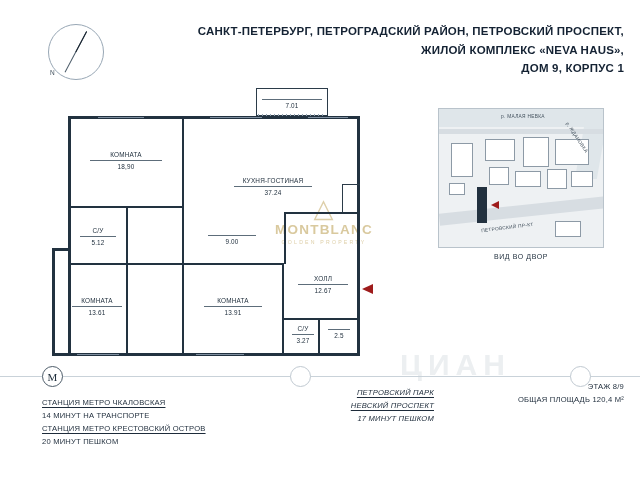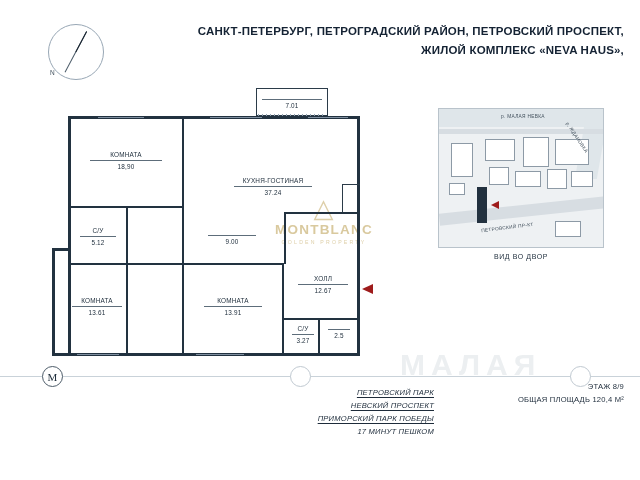--- a/index.html
+++ b/index.html
@@ -195,34 +195,35 @@
   .col.right{ right:16px; top:380px; text-align:right; }
 </style>
 </head>
 <body>
 
 <div class="page">
 
   <div class="title">
     <div>САНКТ-ПЕТЕРБУРГ, ПЕТРОГРАДСКИЙ РАЙОН, ПЕТРОВСКИЙ ПРОСПЕКТ,</div>
     <div>ЖИЛОЙ КОМПЛЕКС «NEVA HAUS»,</div>
+    <div>ДОМ 9, КОРПУС 1</div>
   </div>
 
   <div class="compass">
     <div class="needle"></div>
     <div class="needle dark"></div>
     <div class="nlabel">N</div>
   </div>
 
   <div class="wm">
     <div class="mark">△</div>
     <div class="nm">MONTBLANC</div>
     <div class="sub">GOLDEN PROPERTY</div>
   </div>
-  <div class="wm2">МАЛАЯ</div>
+  <div class="wm2">ЦИАН</div>
 
   <div class="plan">
 
     <div class="balc" style="left:210px; top:0px; width:72px; height:28px;"></div>
     <div class="hatch" style="left:212px; top:26px; width:68px; height:3px;"></div>
     <div class="lbl" style="left:210px; top:10px; width:72px;">
       <u class="val">7.01</u>
     </div>
 
     <div class="wall" style="left:22px; top:28px; width:292px; height:3px;"></div>
@@ -324,25 +325,30 @@
     <div class="maplbl" style="left:120px; top:26px; transform:rotate(56deg);">р. ЖДАНОВКА</div>
     <div class="maplbl" style="left:42px; top:116px; transform:rotate(-7deg);">ПЕТРОВСКИЙ ПР-КТ</div>
   </div>
   <div class="map-caption">ВИД ВО ДВОР</div>
 
   <div class="hr"></div>
   <div class="metro-badge">М</div>
   <div class="dot-circle" style="left:290px; top:366px;"></div>
   <div class="dot-circle" style="left:570px; top:366px;"></div>
 
+  <div class="col left">
+    <div class="u">СТАНЦИЯ МЕТРО ЧКАЛОВСКАЯ</div>
+    <div>14 МИНУТ НА ТРАНСПОРТЕ</div>
+    <div class="u">СТАНЦИЯ МЕТРО КРЕСТОВСКИЙ ОСТРОВ</div>
+    <div>20 МИНУТ ПЕШКОМ</div>
+  </div>
 
   <div class="col mid">
     <div class="u">ПЕТРОВСКИЙ ПАРК</div>
     <div class="u">НЕВСКИЙ ПРОСПЕКТ</div>
-    <div class="u">ПРИМОРСКИЙ ПАРК ПОБЕДЫ</div>
     <div>17 МИНУТ ПЕШКОМ</div>
   </div>
 
   <div class="col right">
     <div>ЭТАЖ 8/9</div>
     <div>ОБЩАЯ ПЛОЩАДЬ 120,4 м²</div>
   </div>
 
 </div>
 

